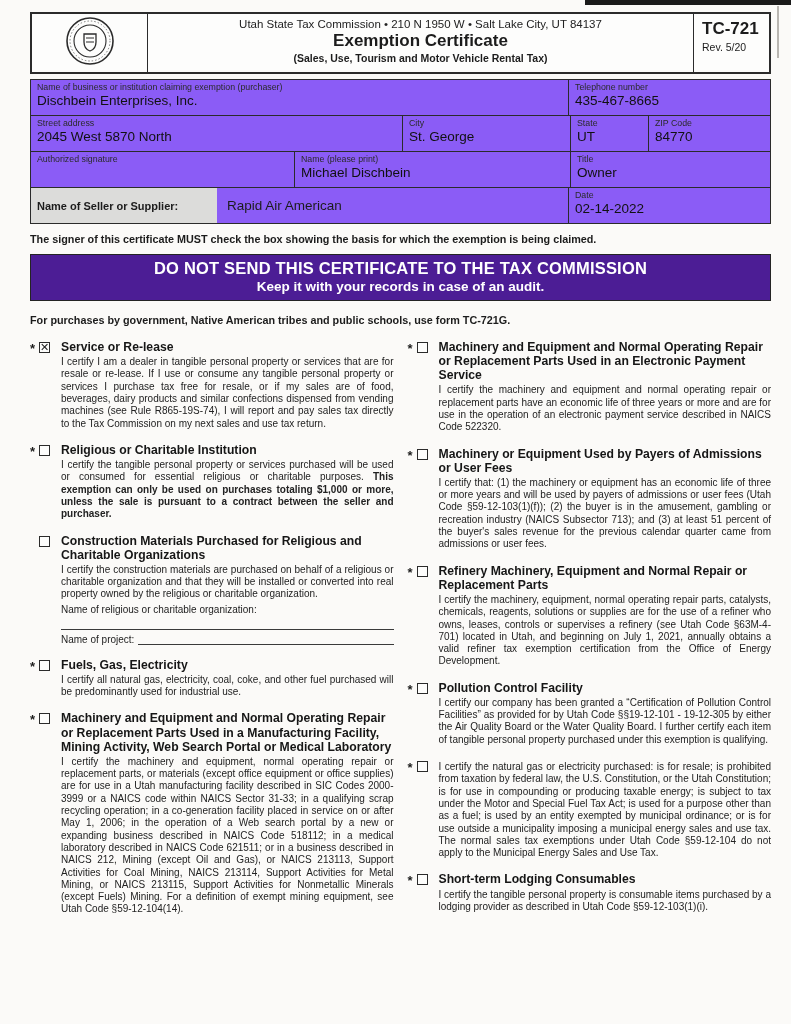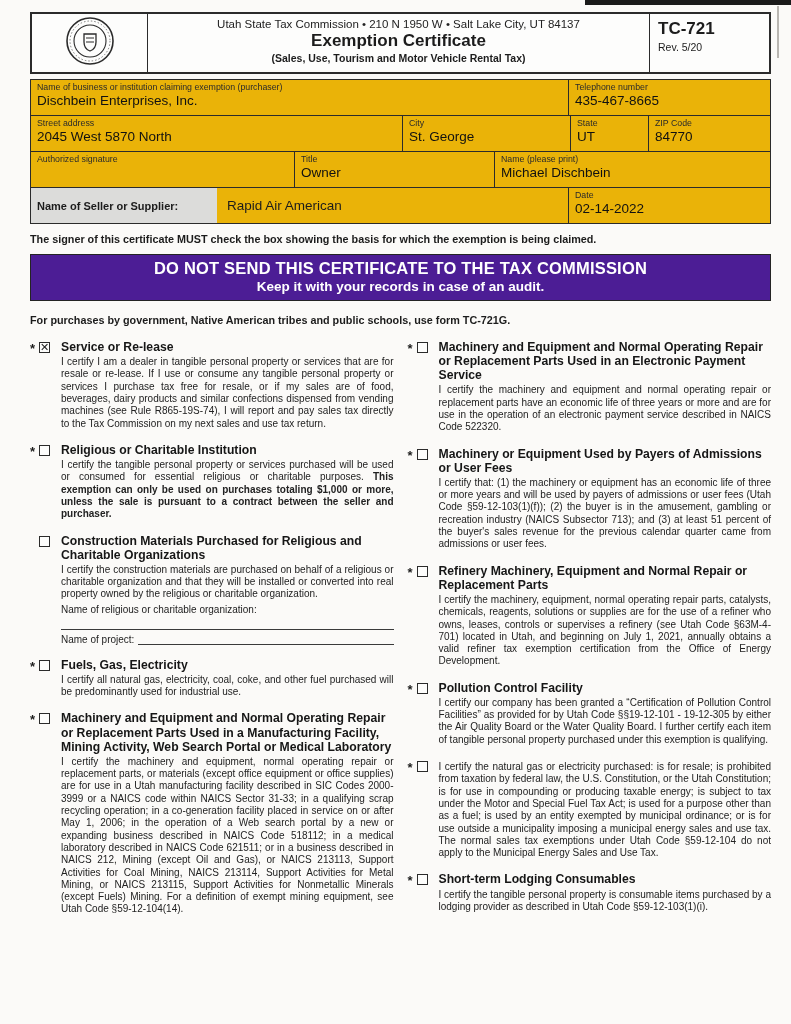--- a/index.html
+++ b/index.html
@@ -22,26 +22,26 @@
 
   
   .header-box {
     display:flex; border:2px solid #2b2b2b; height:62px; background:#fdfdfc;
   }
   .seal-cell { width:116px; border-right:1.5px solid #2b2b2b; display:flex; align-items:center; justify-content:center; }
   .head-center { flex:1; text-align:center; padding-top:4px; }
   .agency-line { font-size:11.5px; color:#222; }
   .form-title { font-size:17px; font-weight:bold; margin-top:1px; }
   .form-subtitle { font-size:10.5px; font-weight:bold; margin-top:1px; }
-  .head-right { width:120px; border-left:1.5px solid #2b2b2b; padding:5px 8px 0 8px; }
+  .head-right { width:76px; border-left:1.5px solid #2b2b2b; padding:5px 8px 0 8px; }
   .form-number { font-size:17px; font-weight:bold; }
   .revision { font-size:10.5px; margin-top:2px; }
 
   
-  .grid { border:1.5px solid #2b2b2b; margin-top:5px; background:#eab308; }
+  .grid { border:1.5px solid #2b2b2b; margin-top:5px; background:#8b5cf6; }
   .row { display:flex; border-top:1px solid #2b2b2b; }
   .row:first-child { border-top:none; }
   .cell { padding:2px 6px 3px 6px; border-left:1px solid #2b2b2b; min-height:35px; }
   .cell:first-child { border-left:none; }
   .flabel { font-size:8.8px; color:#2a2a2a; }
   .fvalue { font-size:13.5px; color:#111; margin-top:1px; }
   .gray-label {
     background:#dcdcda; width:186px; display:flex; align-items:center;
     font-size:11px; font-weight:bold; padding:2px 6px;
   }
@@ -138,27 +138,27 @@
       <div class="cell" style="flex:1">
         <div class="flabel">ZIP Code</div>
         <div class="fvalue">84770</div>
       </div>
     </div>
     <div class="row">
       <div class="cell" style="width:263px">
         <div class="flabel">Authorized signature</div>
         <div class="fvalue"></div>
       </div>
+      <div class="cell" style="width:276px">
+        <div class="flabel">Name (please print)</div>
+        <div class="fvalue">Michael Dischbein</div>
+      </div>
       <div class="cell" style="flex:1">
         <div class="flabel">Title</div>
         <div class="fvalue">Owner</div>
-      </div>
-      <div class="cell" style="width:276px">
-        <div class="flabel">Name (please print)</div>
-        <div class="fvalue">Michael Dischbein</div>
       </div>
     </div>
     <div class="row">
       <div class="cell gray-label">Name of Seller or Supplier:</div>
       <div class="cell inline-value" style="border-left:none">Rapid Air American</div>
       <div class="cell" style="width:202px">
         <div class="flabel">Date</div>
         <div class="fvalue">02-14-2022</div>
       </div>
     </div>

